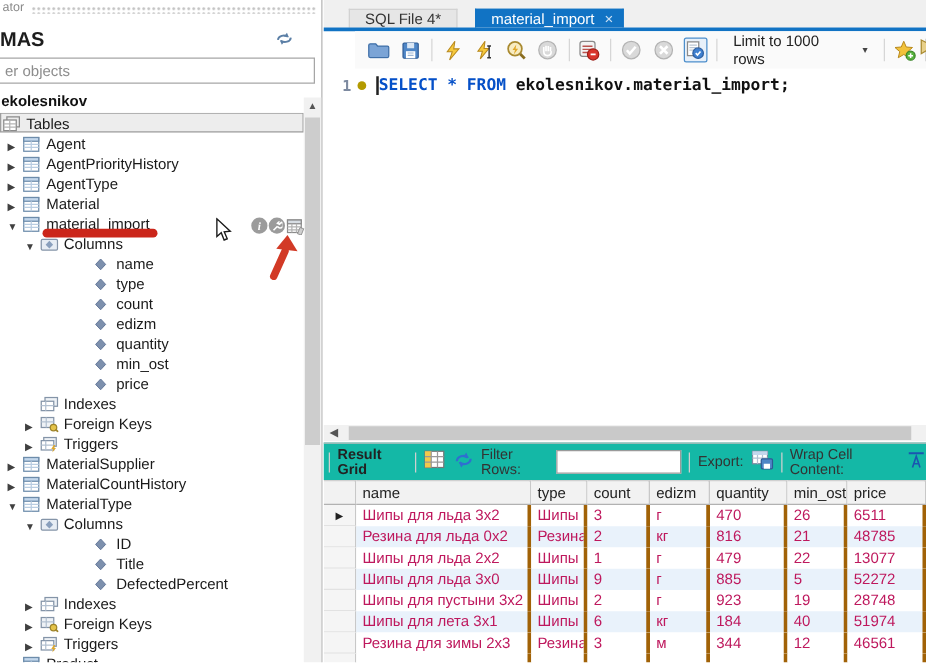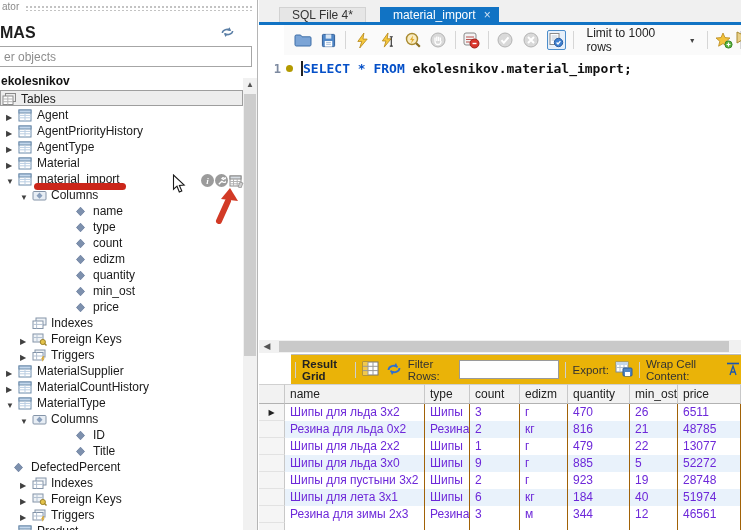--- a/index.html
+++ b/index.html
@@ -78,37 +78,37 @@
   .breakpoint-dot { width:7px; height:7px; border-radius:50%; background:#b39a00; margin-left:5px; }
   .caret { width:2px; height:15px; background:#222; margin-left:8px; }
   .kw { color:#0550c8; }
   .sqltext { color:#111; }
 
   .h-scroll { position:absolute; left:0; top:340px; right:0; height:13px; background:#f1f1f1; display:flex; }
   .h-scroll .left { width:16px; font-size:9px; color:#555; text-align:center; line-height:12px;
                     font-weight:bold; cursor:pointer; }
   .h-thumb { position:absolute; left:20px; top:1px; height:11px; width:450px; background:#c9c9c9; }
 
-  .r-toolbar { position:absolute; left:0; top:354px; right:0; height:30px; background:#eab308;
+  .r-toolbar { position:absolute; left:0; top:354px; right:0; height:30px; background:#14b8a6;
                border-top:1px solid #bdbdbd; display:flex; align-items:center; gap:6px;
-               padding-left:4px; font-size:11.5px; color:#333;margin-left:32px; }
+               padding-left:4px; font-size:11.5px; color:#333; }
   .r-title { font-weight:bold; color:#222; }
   .r-sep { width:1px; height:16px; background:#cfcfcf; flex:none; }
   .filter-input { width:100px; height:19px; border:1px solid #9a9a9a; outline:none; font-family:inherit; }
 
   .grid { position:absolute; left:0; top:384px; right:0; bottom:0; overflow:hidden;
           display:grid; grid-template-columns:26px 140px 45px 50px 48px 62px 48px 1fr;
           grid-template-rows:20px; grid-auto-rows:17px; font-size:12px; }
   .gh { background:#f2f2f2; border-right:1px solid #c8c8c8; border-bottom:1px solid #b2b2b2;
         border-top:1px solid #d0d0d0; padding:2px 0 0 5px; color:#222; white-space:nowrap; overflow:hidden; }
   .ghm { padding:0; }
   .gm { background:#f5f5f5; border-right:1px solid #c8c8c8; border-bottom:1px solid #e2e2e2;
         display:flex; align-items:center; justify-content:center; font-size:8px; color:#222; }
-  .gc { padding:1px 0 0 5px; border-right:1px solid #a16207; white-space:nowrap; overflow:hidden;
-        color:#6d28d9; background:#fff; }
+  .gc { padding:1px 0 0 5px; border-right:3px solid #a16207; white-space:nowrap; overflow:hidden;
+        color:#be185d; background:#fff; }
   .gc.alt { background:#e9f2fb; }
 </style>
 </head>
 <body>
 
 <div class="app">
 
   <aside class="sidebar">
     <div class="nav-header">
       <span class="nav-title">ator</span>
@@ -360,21 +360,21 @@
         </div>
         <div class="trow" style="padding-left: 62px;">
           <span class="arrow"></span>
           <span class="ticon">
             <svg width="13" height="13" viewBox="0 0 13 13">
               <path d="M6.5 2.2l4 4.3-4 4.3-4-4.3z" fill="#7d90ad" stroke="#64789a" stroke-width="0.8"></path>
             </svg>
           </span>
           <span class="tlabel">Title</span>
         </div>
-        <div class="trow" style="">
+        <div class="trow" style="padding-left: 62px;">
           <span class="arrow"></span>
           <span class="ticon">
             <svg width="13" height="13" viewBox="0 0 13 13">
               <path d="M6.5 2.2l4 4.3-4 4.3-4-4.3z" fill="#7d90ad" stroke="#64789a" stroke-width="0.8"></path>
             </svg>
           </span>
           <span class="tlabel">DefectedPercent</span>
         </div>
         <div class="trow" style="padding-left: 20px;">
           <span class="arrow">▶</span>

